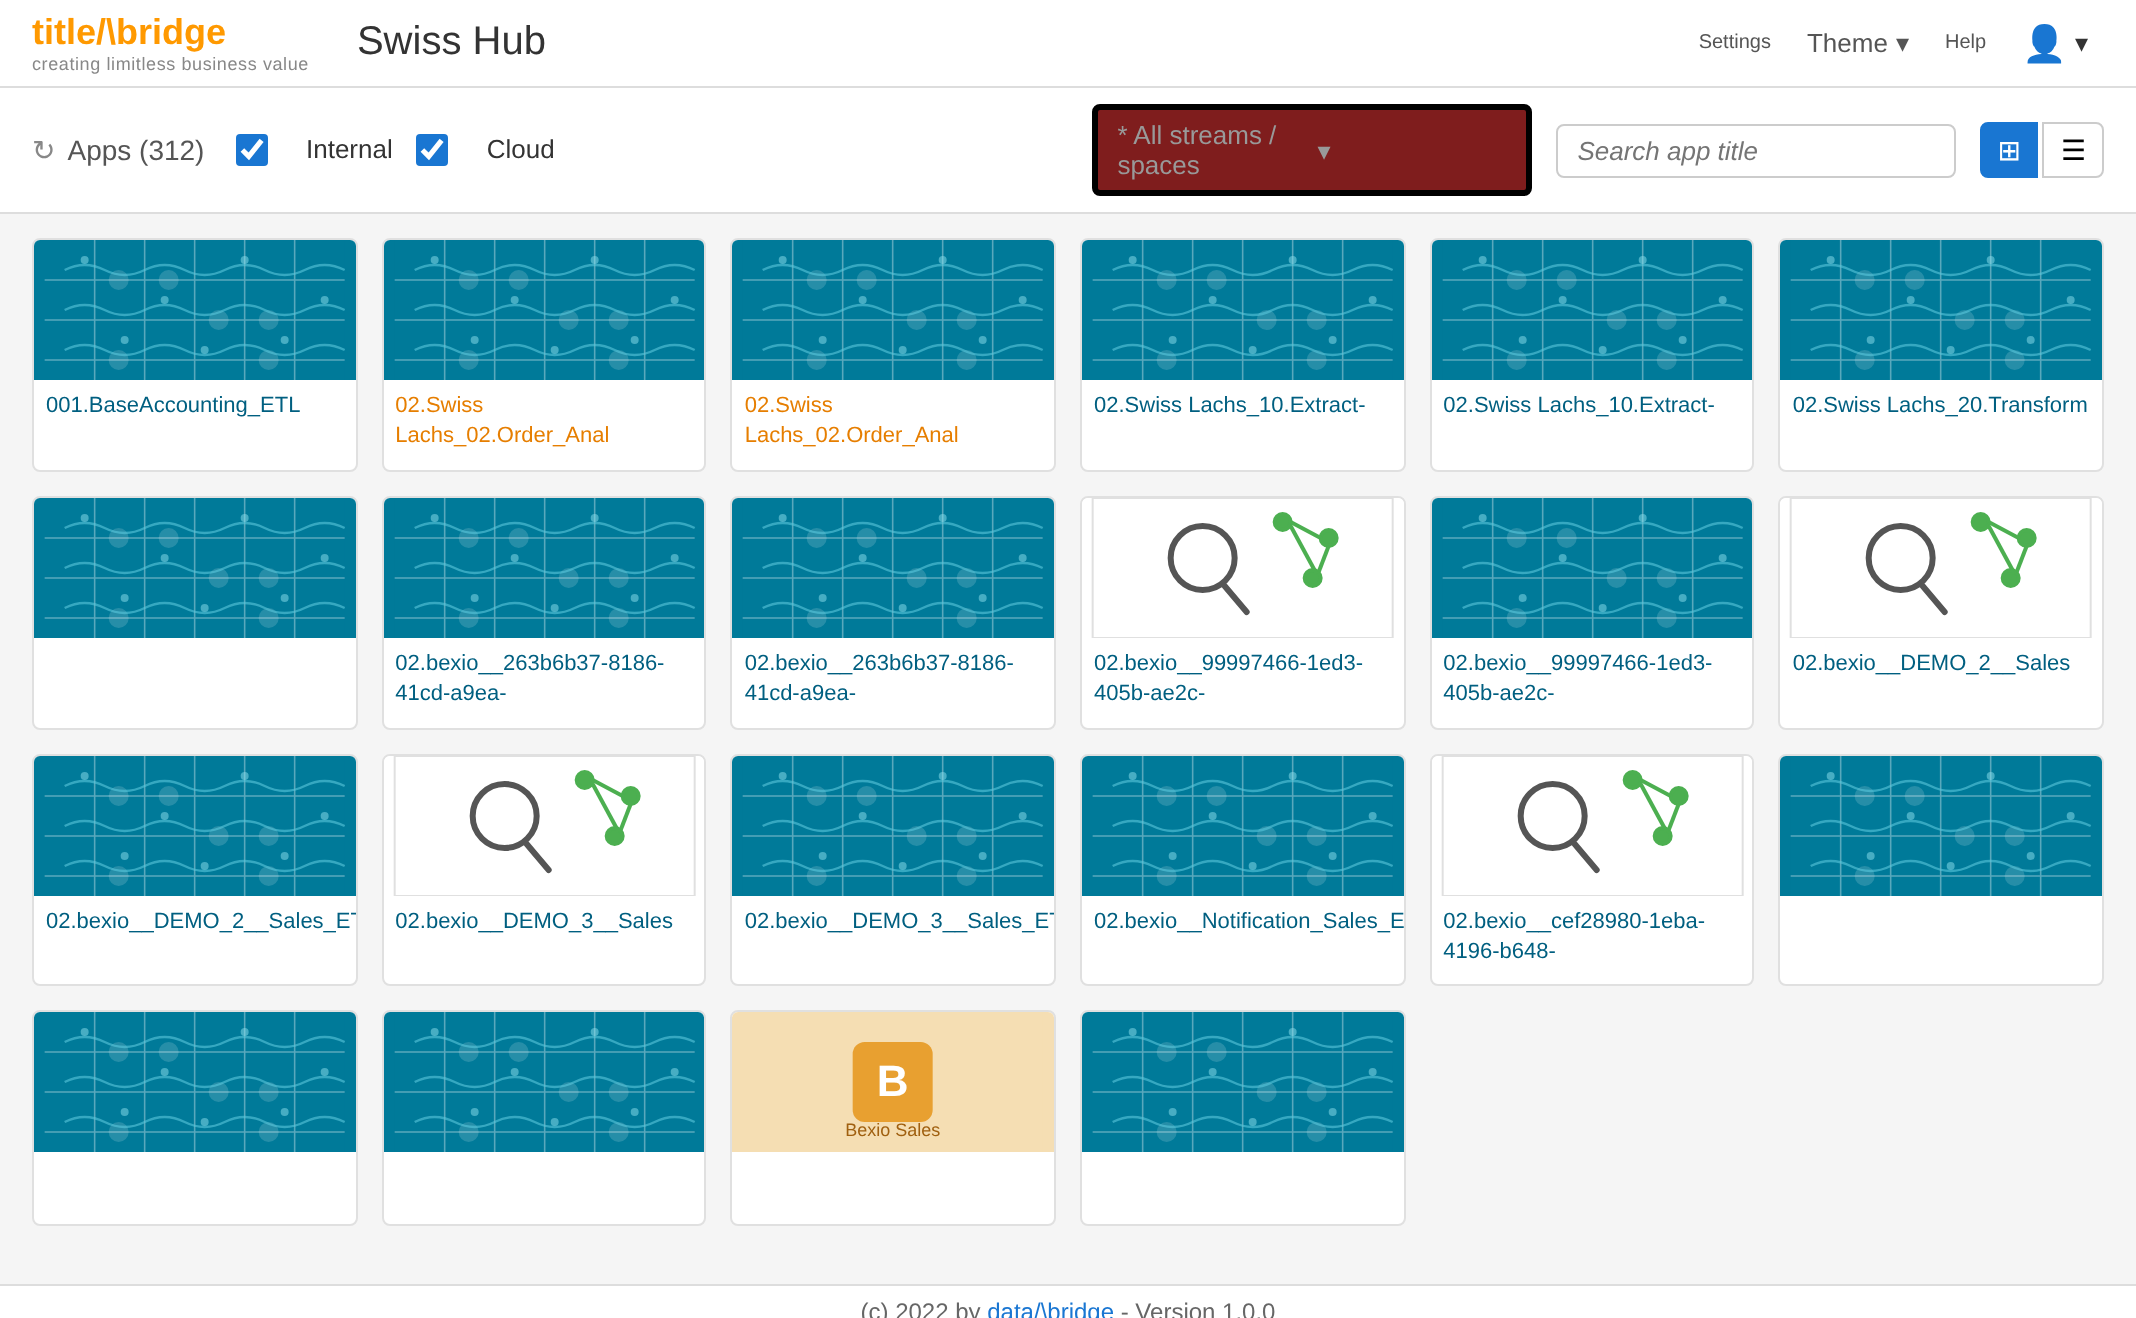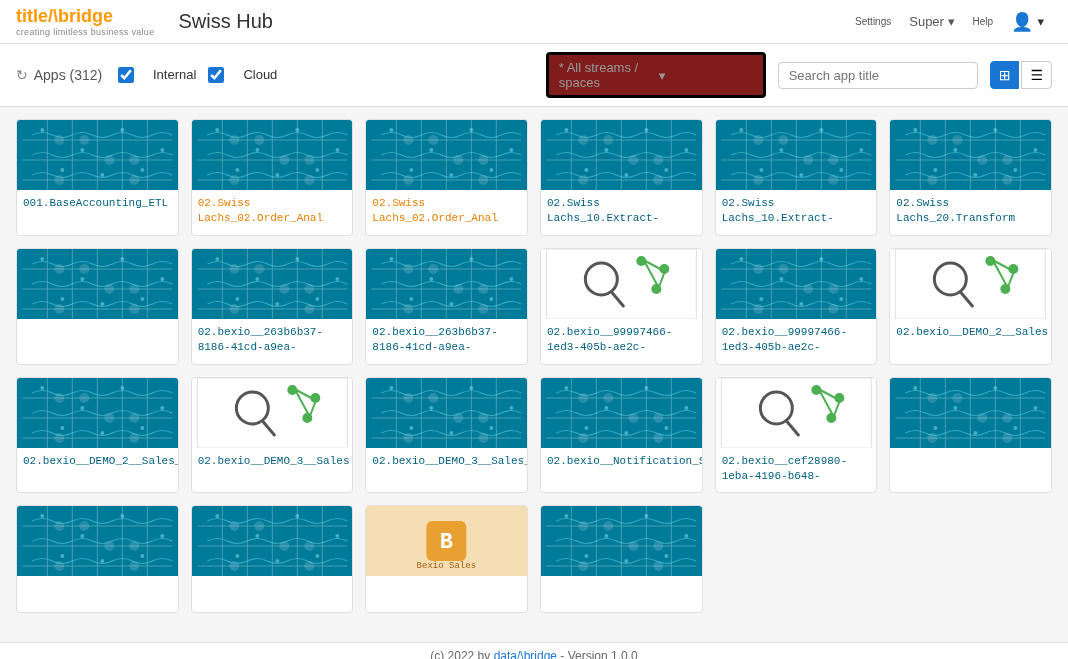--- a/index.html
+++ b/index.html
@@ -118,20 +118,21 @@
       padding: 5px 10px;
       background: #fff;
       min-width: 200px;
     }
     .search-box input {
       border: none;
       outline: none;
       font-size: 13px;
       width: 100%;
       color: #333;
+      font-style: italic;
     }
     .view-toggle {
       display: flex;
       gap: 2px;
     }
     .view-btn {
       border: 1px solid #ccc;
       background: #fff;
       padding: 5px 8px;
       cursor: pointer;
@@ -156,21 +157,20 @@
       display: grid;
       grid-template-columns: repeat(6, 1fr);
       gap: 12px;
     }
     .app-card {
       background: #fff;
       border: 1px solid #e0e0e0;
       border-radius: 4px;
       overflow: hidden;
       cursor: pointer;
-      font-family: Liberation Mono, monospace;
     }
     .app-thumbnail {
       width: 100%;
       height: 70px;
       background: #007a99;
       position: relative;
       overflow: hidden;
     }
     .app-thumbnail.puzzle {
       background: #007a99;
@@ -224,21 +224,21 @@
   <div class="logo-area">
     <div class="logo-text">
       <span>title</span><span class="logo-slash">/\</span><span>bridge</span>
     </div>
     <div class="logo-subtitle">creating limitless business value</div>
   </div>
   <div class="app-title-nav">Swiss Hub</div>
   <div class="nav-spacer"></div>
   <a class="nav-link">Settings</a>
   <div class="theme-btn">
-    <span>Super</span>
+    <span>Theme</span>
     <span>▾</span>
   </div>
   <a class="nav-link">Help</a>
   <div class="user-btn">
     <span style="font-size:18px;">👤</span>
     <span>▾</span>
   </div>
 </nav>
 
 <div class="filter-bar">

